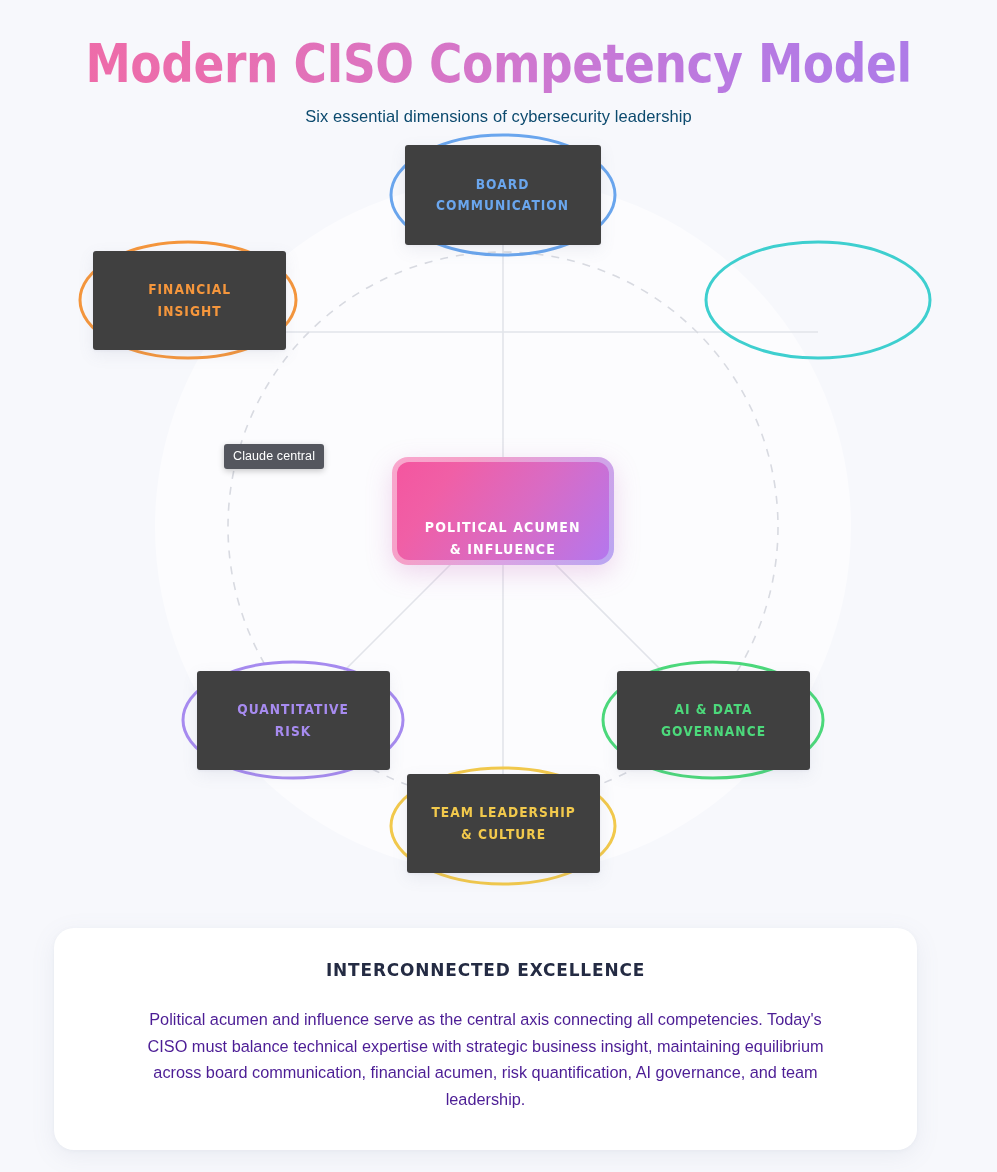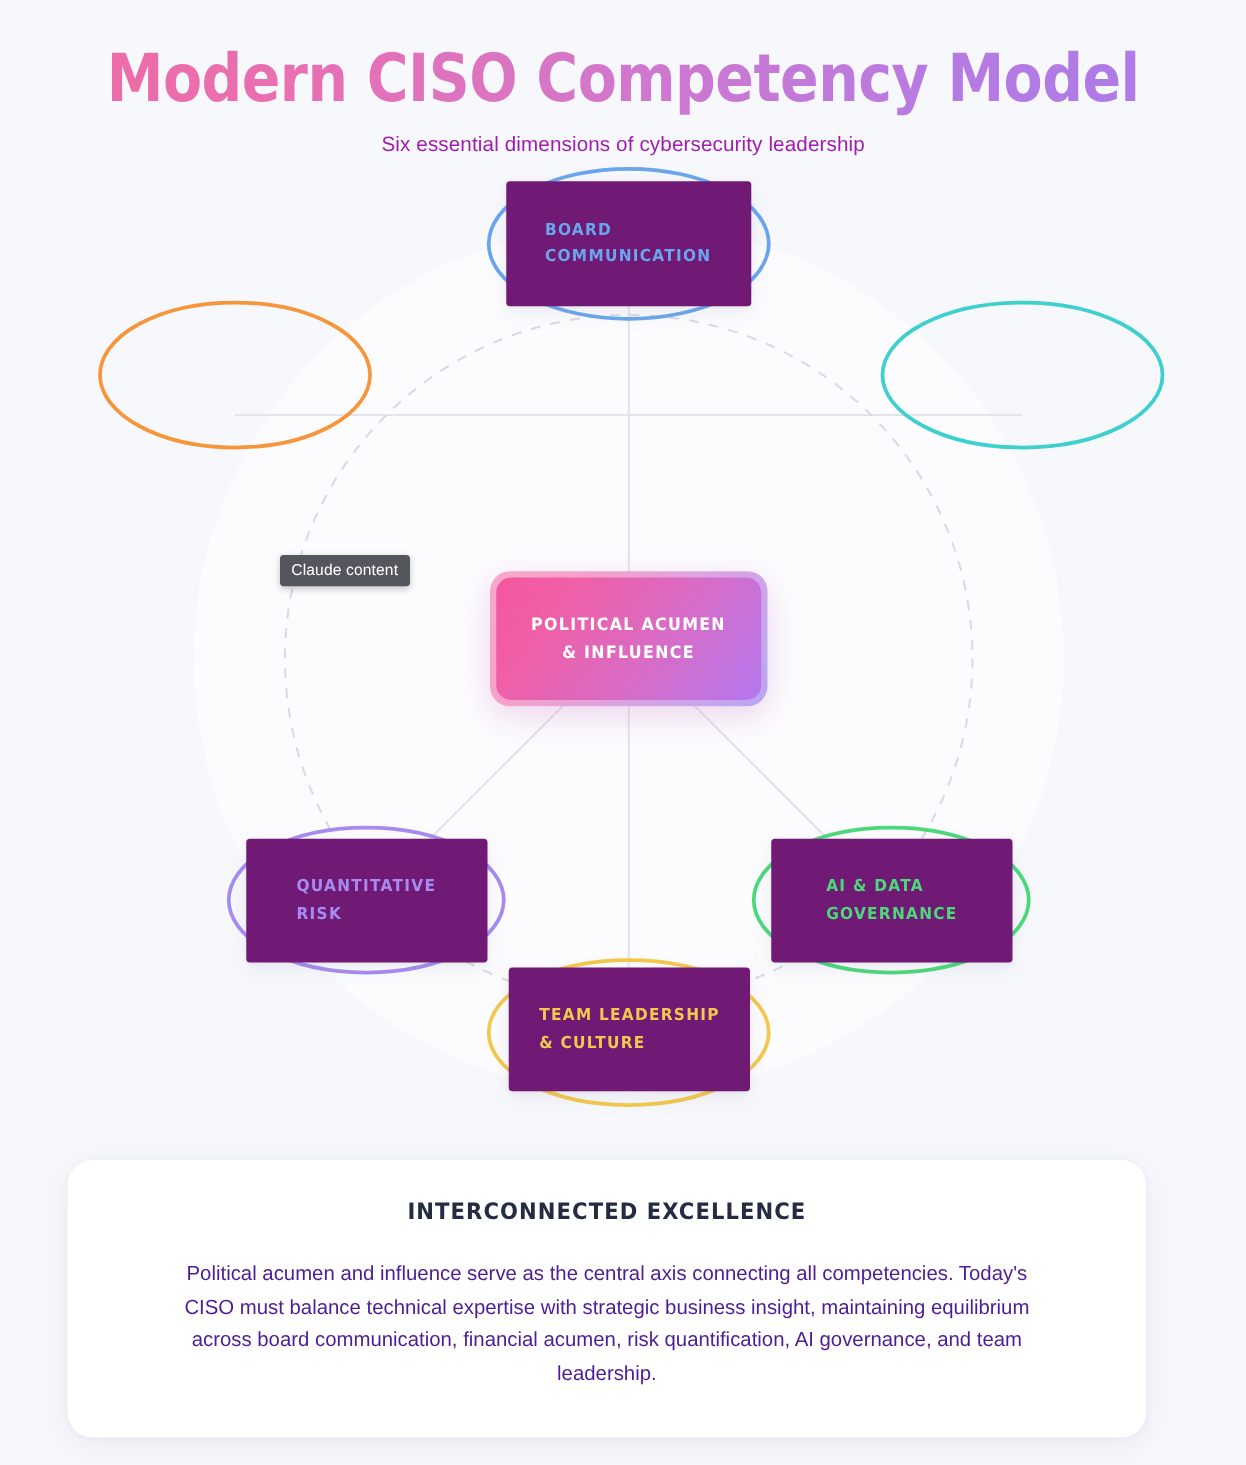--- a/index.html
+++ b/index.html
@@ -30,21 +30,21 @@
     background: linear-gradient(90deg, #ee6ba8 0%, #e96fb0 18%, #d277cd 50%, #b87ae2 78%, #ad7be8 100%);
     -webkit-background-clip: text;
     background-clip: text;
     color: transparent;
     -webkit-text-fill-color: transparent;
     line-height: 1.12;
   }
   .subtitle {
     margin: 14px 0 0 0;
     font-size: 16.5px;
-    color: #a21caf;
+    color: #0c4a6e;
     letter-spacing: 0.1px;
   }
 
   
   .diagram {
     position: relative;
     width: 997px;
     height: 790px;
     margin-top: 6px;
   }
@@ -52,28 +52,28 @@
     position: absolute;
     left: 0;
     top: 0;
     width: 997px;
     height: 790px;
   }
 
   .node {
     position: absolute;
     box-sizing: border-box;
-    background: #701a75;
+    background: #404040;
     border-radius: 3px;
     box-shadow: 0 5px 16px rgba(110, 120, 150, 0.10),
                 0 1px 3px rgba(110, 120, 150, 0.07);
     display: flex;
     align-items: center;
     justify-content: center;
-    text-align: left;
+    text-align: center;
     z-index: 3;
   }
   .node-label {
     font-family: "DejaVu Sans", sans-serif;
     font-size: 13.2px;
     font-weight: 700;
     letter-spacing: 1.1px;
     line-height: 1.62;
     transform: scaleX(0.93);
   }
@@ -91,21 +91,21 @@
     background: linear-gradient(125deg, #f9a7cd 0%, #f5a0c8 28%, #d9a3e4 62%, #b9a6f2 100%);
     box-shadow: 0 8px 26px rgba(200, 110, 190, 0.26);
     z-index: 5;
   }
   .node-center-inner {
     width: 100%;
     height: 100%;
     border-radius: 12px;
     background: linear-gradient(125deg, #f4569f 0%, #f05fa6 22%, #d96bc4 58%, #b477ee 100%);
     display: flex;
-    align-items: center;
+    align-items: flex-end;
     justify-content: center;
     text-align: center;
   }
   .node-center-label {
     font-family: "DejaVu Sans", sans-serif;
     font-size: 13.6px;
     font-weight: 700;
     letter-spacing: 1.15px;
     line-height: 1.62;
     color: #ffffff;
@@ -190,20 +190,26 @@
     <ellipse cx="503" cy="694" rx="112" ry="58" fill="none" stroke="#f2c94c" stroke-width="3"></ellipse>
   </svg>
 
   <div class="node" style="left:405px; top:13px; width:196px; height:100px;">
     <div class="node-label" style="color:#6aa6ee;">
       <span>BOARD</span><br>
       <span>COMMUNICATION</span>
     </div>
   </div>
 
+  <div class="node" style="left:93px; top:119px; width:193px; height:99px;">
+    <div class="node-label" style="color:#f5963c;">
+      <span>FINANCIAL</span><br>
+      <span>INSIGHT</span>
+    </div>
+  </div>
 
 
   <div class="node" style="left:617px; top:539px; width:193px; height:99px;">
     <div class="node-label" style="color:#4cd97b;">
       <span>AI &amp; DATA</span><br>
       <span>GOVERNANCE</span>
     </div>
   </div>
 
   <div class="node" style="left:197px; top:539px; width:193px; height:99px;">
@@ -222,19 +228,19 @@
 
   <div class="node-center">
     <div class="node-center-inner">
       <div class="node-center-label">
         <span>POLITICAL ACUMEN</span><br>
         <span>&amp; INFLUENCE</span>
       </div>
     </div>
   </div>
 
-  <div class="tooltip">Claude content</div>
+  <div class="tooltip">Claude central</div>
 </div>
 
 <div class="footer-card">
   <h2 class="footer-title">INTERCONNECTED EXCELLENCE</h2>
   <p class="footer-text">Political acumen and influence serve as the central axis connecting all competencies. Today's CISO must balance technical expertise with strategic business insight, maintaining equilibrium across board communication, financial acumen, risk quantification, AI governance, and team leadership.</p>
 </div>
 
 </body></html>

